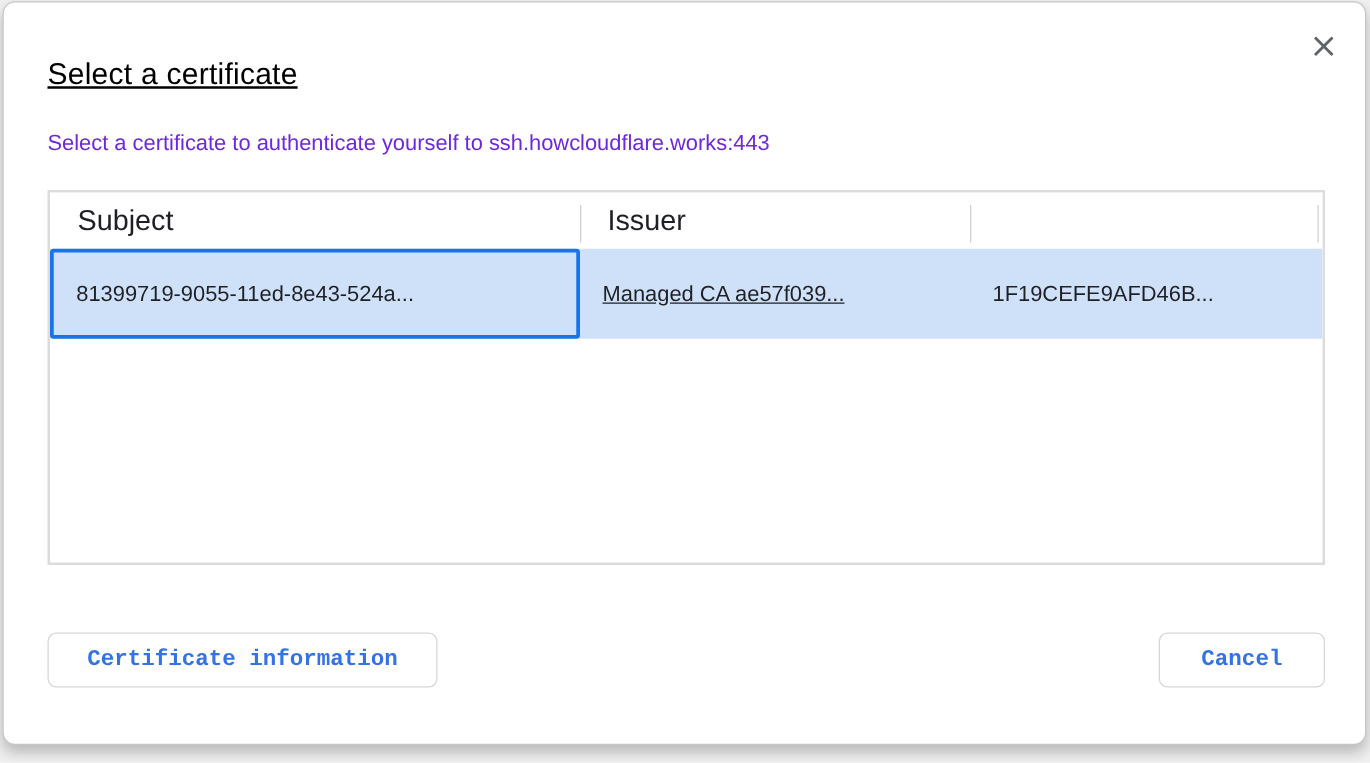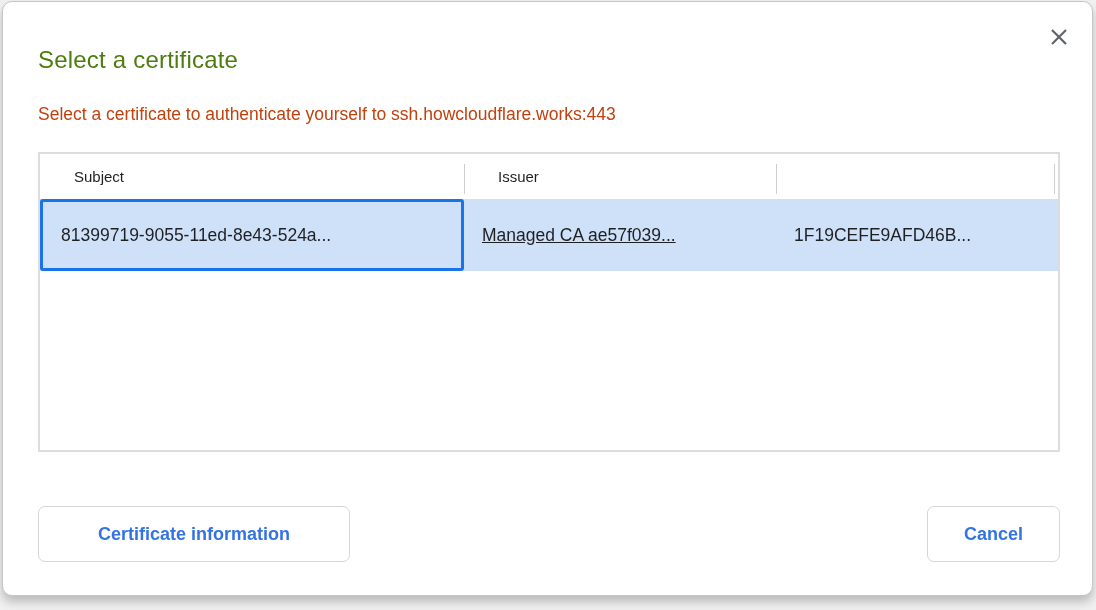--- a/index.html
+++ b/index.html
@@ -25,49 +25,50 @@
     display: flex; align-items: center; justify-content: center;
     cursor: pointer;
     background: transparent;
     border: none;
   }
   .dlg-title {
     position: absolute;
     left: 35px; top: 44px;
     font-size: 24px;
     font-weight: 400;
-    color: #4d7c0f;
+    color: #000000;
     letter-spacing: 0.2px;
+    text-decoration: underline;
   }
   .dlg-subtitle {
     position: absolute;
     left: 35px; top: 102px;
     font-size: 17.5px;
     font-weight: 400;
-    color: #c2410c;
+    color: #6d28d9;
   }
   .cert-table {
     position: absolute;
     left: 35px; top: 150px;
     width: 1022px; height: 300px;
     border: 2px solid #dcdcdc;
     background: #ffffff;
     overflow: hidden;
   }
   .cert-table-header {
     position: relative;
     height: 45px;
     display: flex;
     align-items: center;
     background: #ffffff;
   }
   .hdr-cell {
-    font-size: 15px;
+    font-size: 23px;
     color: #1f2024;
-    padding-left: 34px;
+    padding-left: 22px;
     flex: 0 0 auto;
     white-space: nowrap;
     overflow: hidden;
   }
   .hdr-cell.subject { width: 424px; }
   .hdr-cell.issuer  { width: 312px; }
   .hdr-cell.serial  { width: 278px; }
   .hdr-sep {
     position: absolute;
     top: 10px;
@@ -98,32 +99,32 @@
   .row-cell.subject {
     width: 424px;
     border: 3px solid #1a73e8;
     border-radius: 3px;
   }
   .row-cell.issuer { width: 312px; text-decoration: underline; }
   .row-cell.serial { width: 278px; }
   .btn {
     position: absolute;
     top: 504px;
-    height: 56px;
+    height: 44px;
     border-radius: 7px;
     font-size: 18px;
     font-weight: 700;
     display: flex;
     align-items: center;
     justify-content: center;
     cursor: pointer;
     border: 1px solid #d6d6d6;
     background: #ffffff;
     color: #3473e4;
-    font-family: Liberation Sans, sans-serif;
+    font-family: Liberation Mono, monospace;
   }
   .btn-cert-info { left: 35px; width: 312px; }
   .btn-ok {
     left: 771px; width: 136px;
     background: #2a7ce2;
     border: 1px solid #2a7ce2;
     color: #ffffff;
   }
   .btn-cancel { left: 924px; width: 133px; }
 </style>

